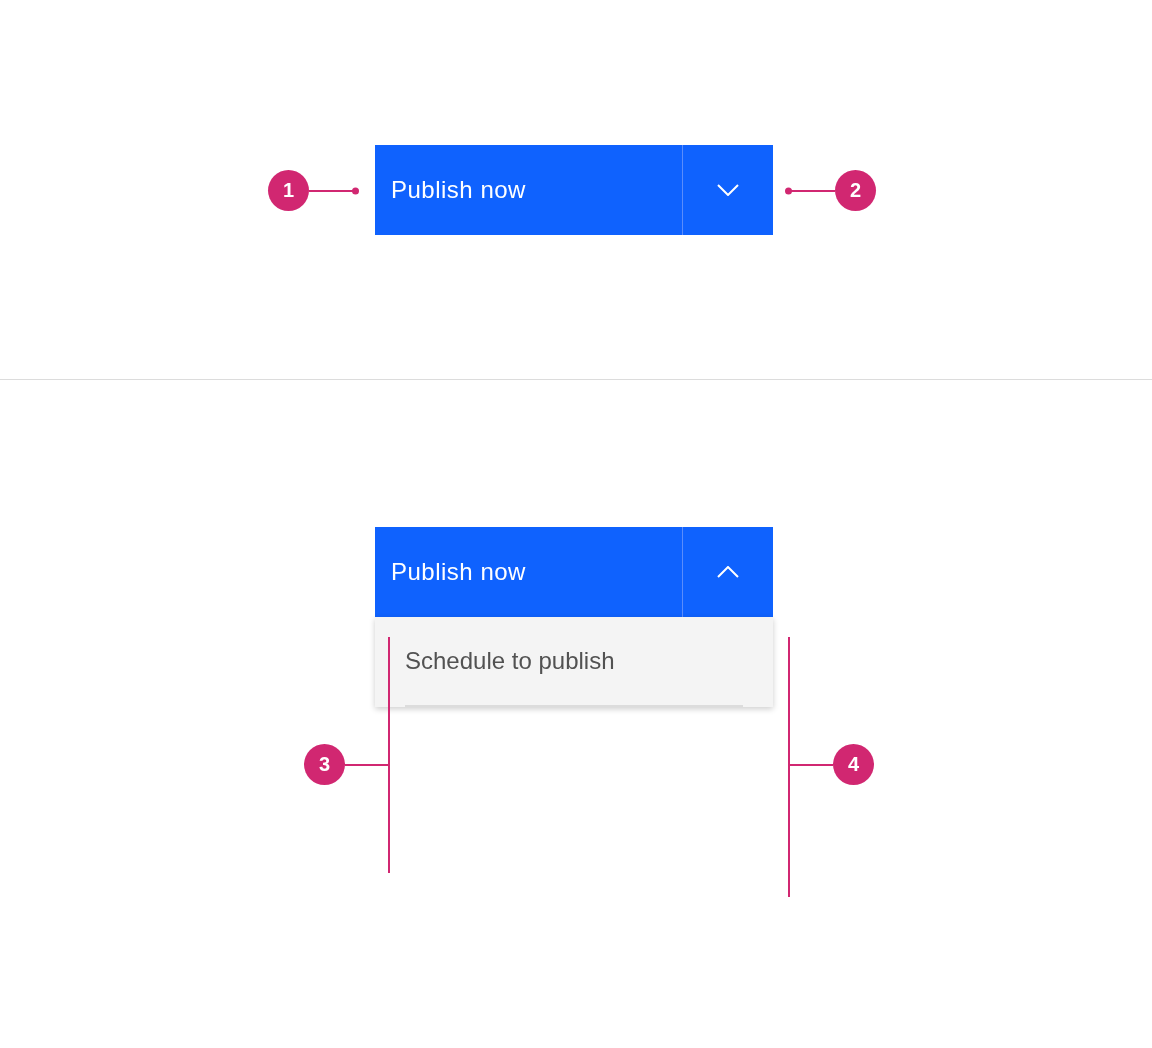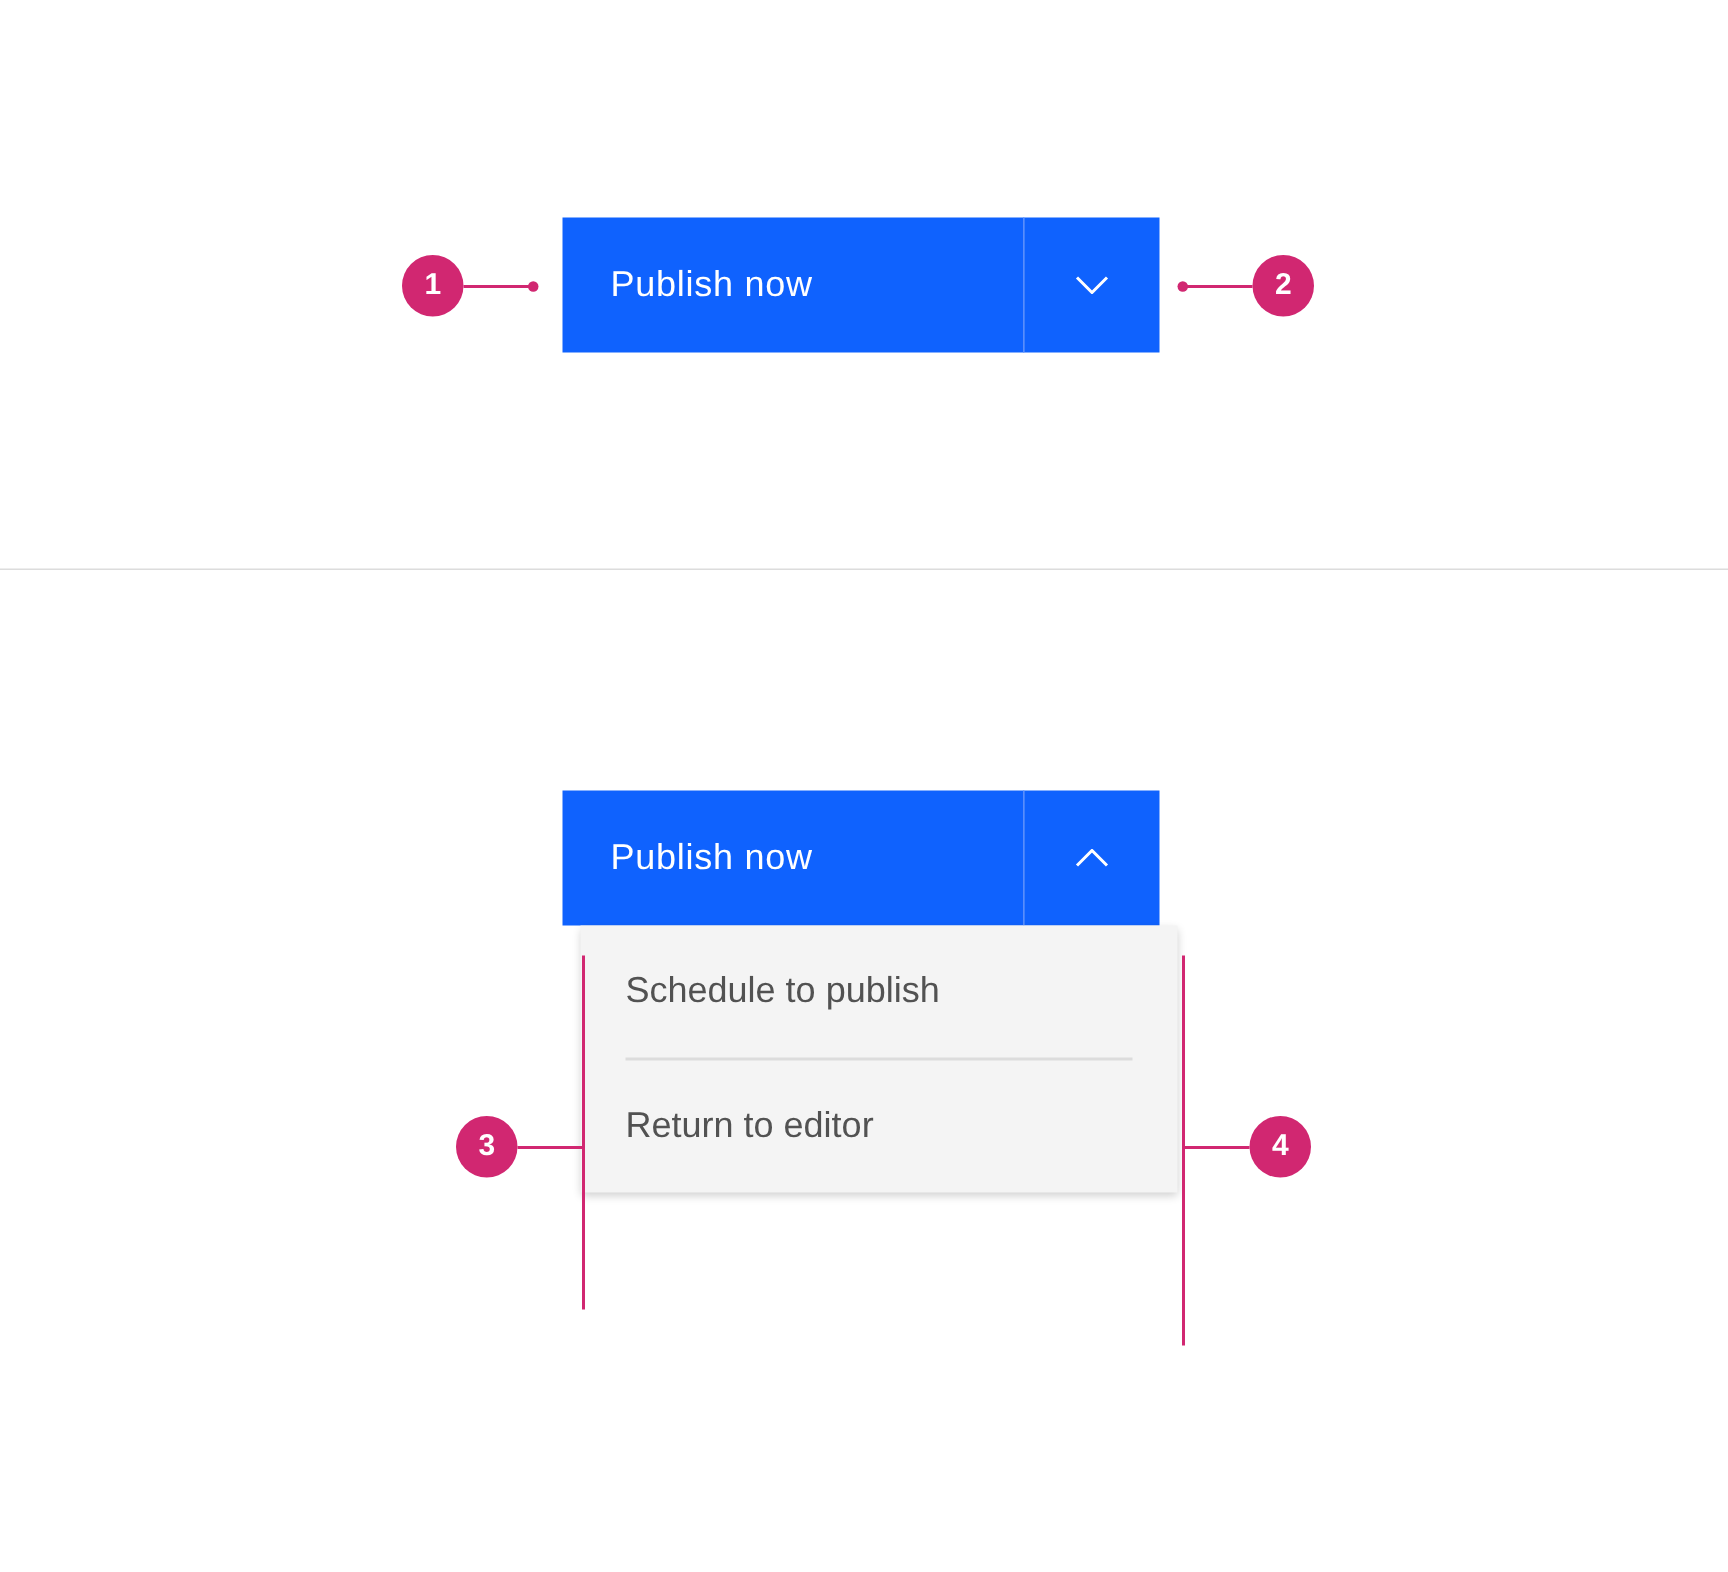--- a/index.html
+++ b/index.html
@@ -38,21 +38,21 @@
     .split-button-2 {
       left: 375px;
       top: 147px;
       width: 398px;
     }
     .primary-action {
       background: #0f62fe;
       color: #ffffff;
       display: flex;
       align-items: center;
-      padding-left: 32px;
+      padding-left: 16px;
       font-size: 24px;
       font-weight: 400;
       letter-spacing: 0.5px;
       border-right: 1px solid #5a8dfb;
       flex: 1;
       cursor: pointer;
     }
     .trigger {
       background: #0f62fe;
       width: 90px;
@@ -60,21 +60,21 @@
       align-items: center;
       justify-content: center;
       cursor: pointer;
     }
     .chevron {
       width: 22px;
       height: 12px;
     }
     .dropdown-menu {
       position: absolute;
-      left: 387px;
+      left: 375px;
       top: 237px;
       width: 398px;
       background: #f4f4f4;
       box-shadow: 0 2px 6px rgba(0,0,0,0.2);
     }
     .dropdown-item {
       padding: 30px 30px;
       font-size: 24px;
       color: #525252;
       cursor: pointer;
@@ -212,23 +212,20 @@
       </svg>
     </div>
   </div>
 
   <div class="dropdown-menu">
     <div class="dropdown-item">
       <span>Schedule to publish</span>
     </div>
     <div class="dropdown-divider"></div>
     <div class="dropdown-divider"></div>
-    <div class="dropdown-item">
-      <span>Return to editor</span>
-    </div>
   </div>
 
   <div class="annotation-vbar vbar-3"></div>
   <div class="annotation-vbar vbar-4"></div>
 
   <div class="annotation ann-3">
     <div class="annotation-circle">
       <span>3</span>
     </div>
     <div class="annotation-line"></div>

